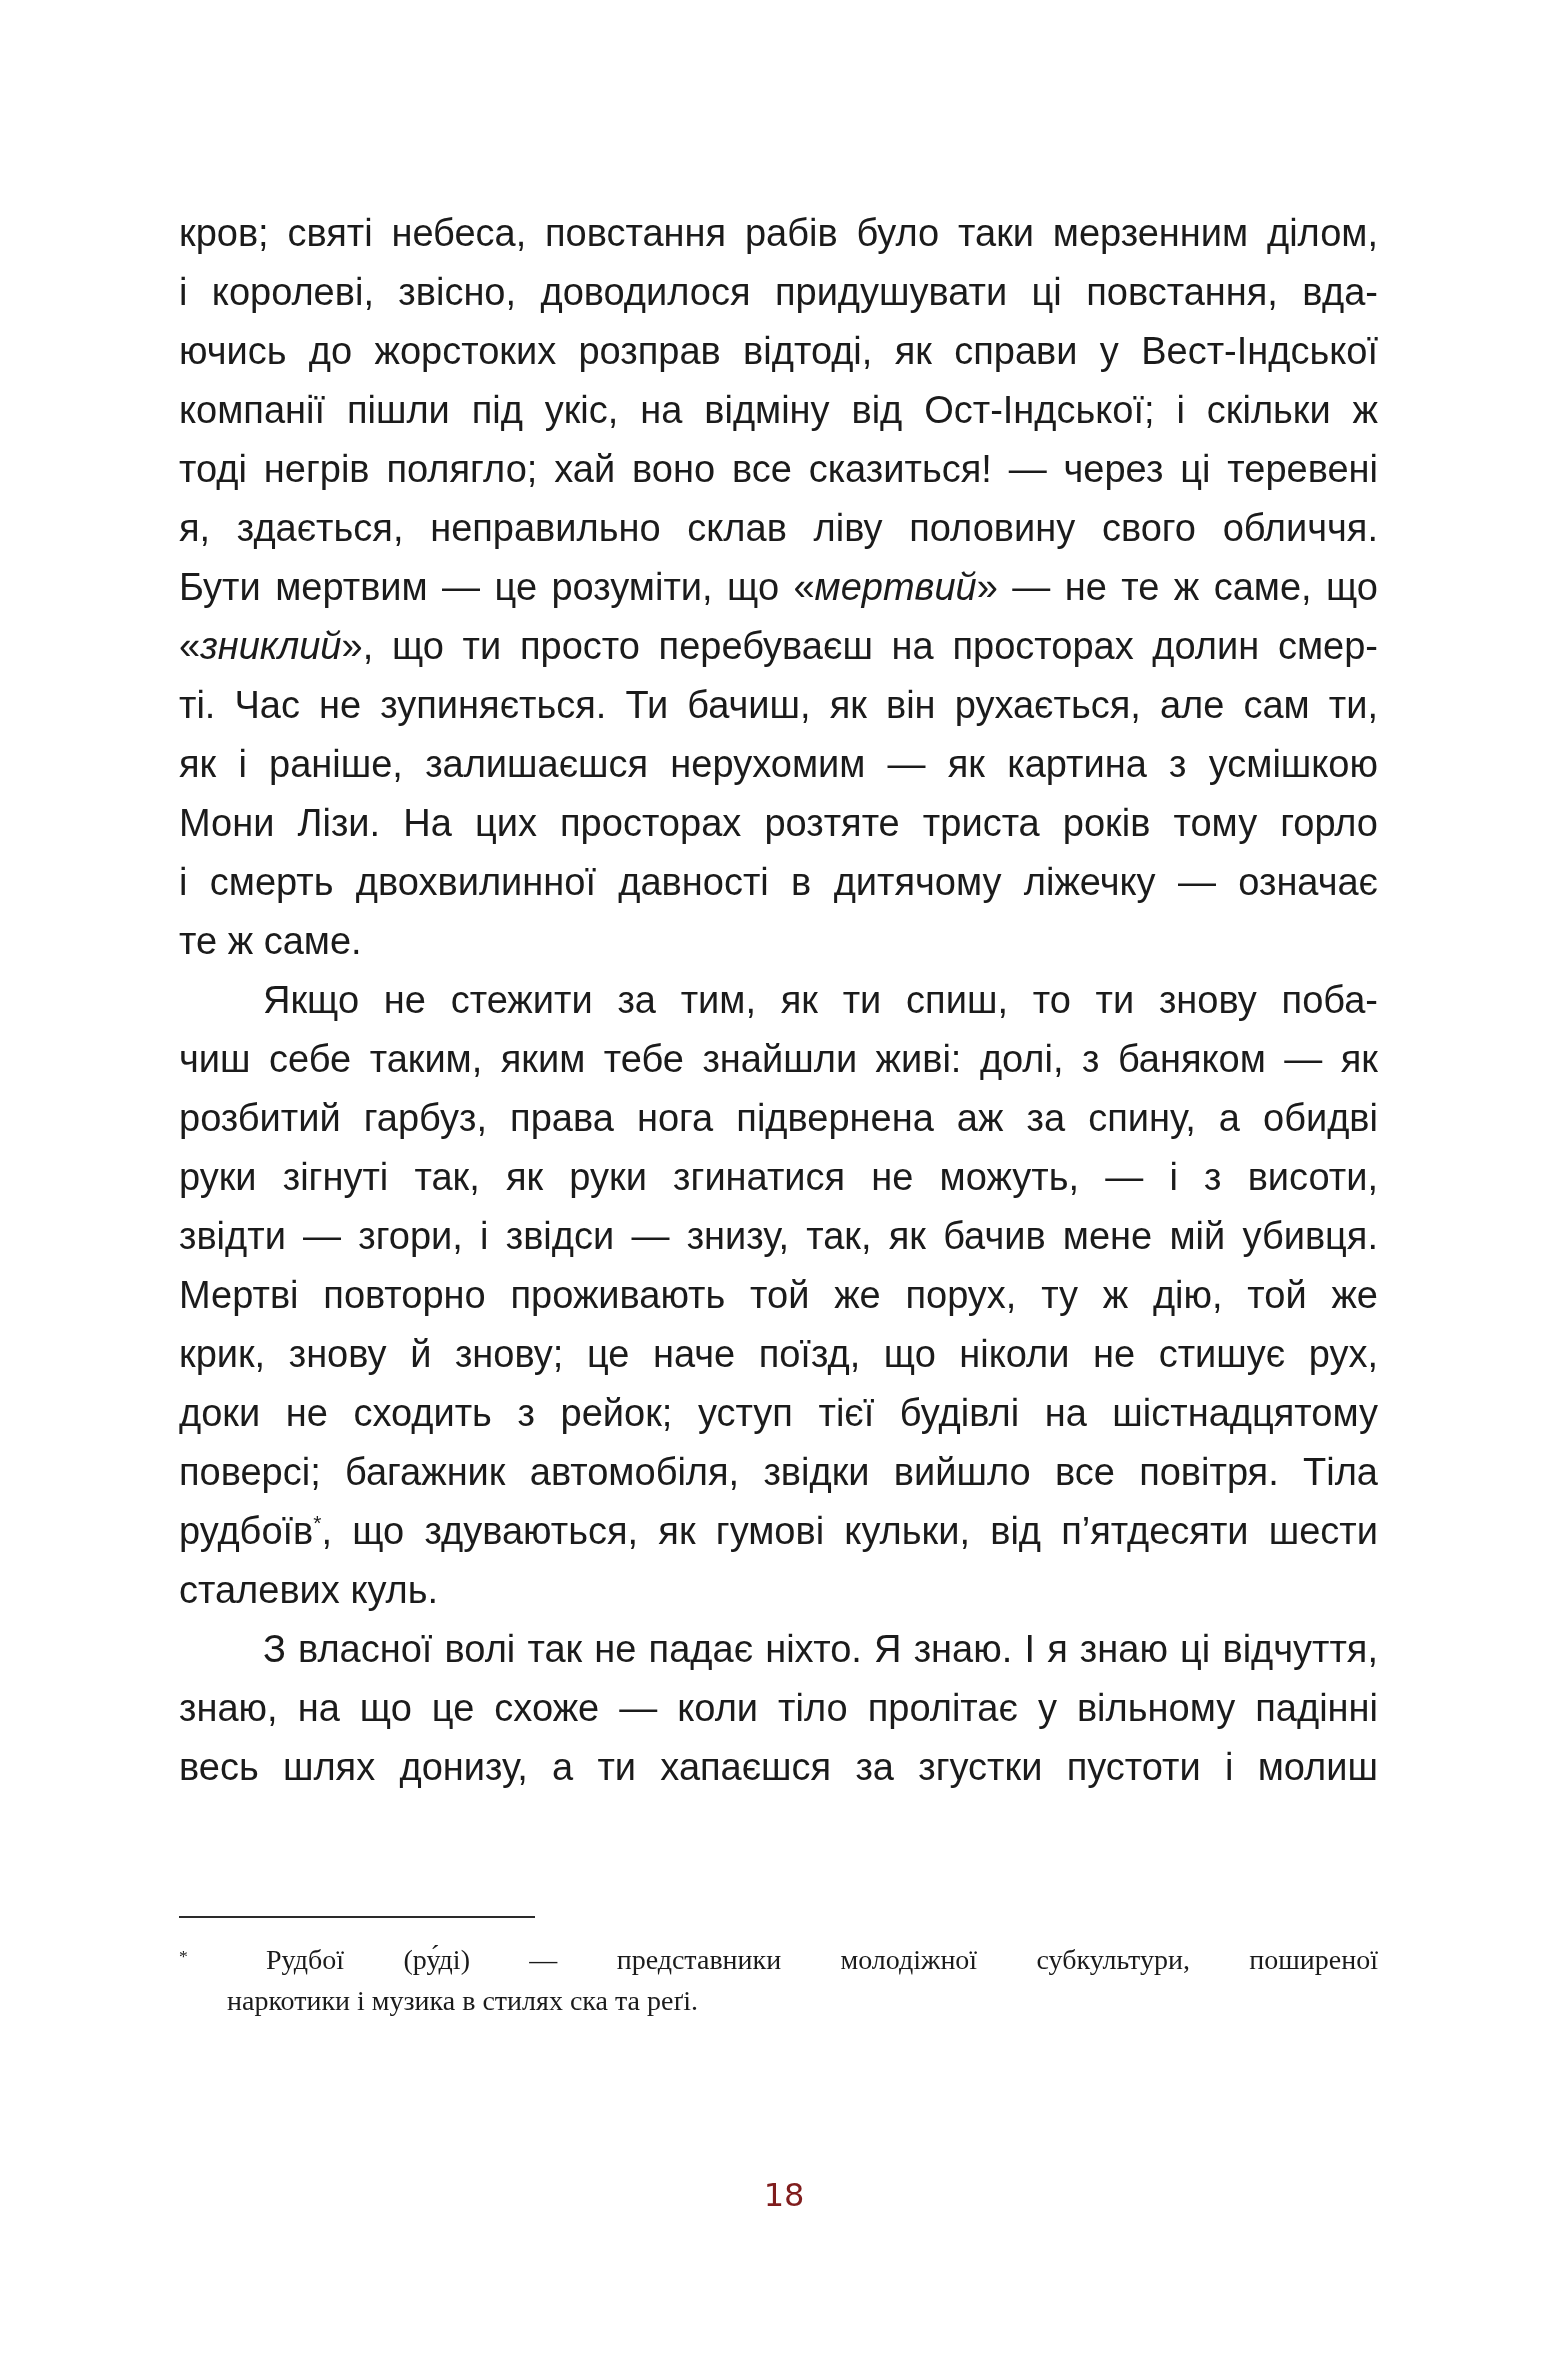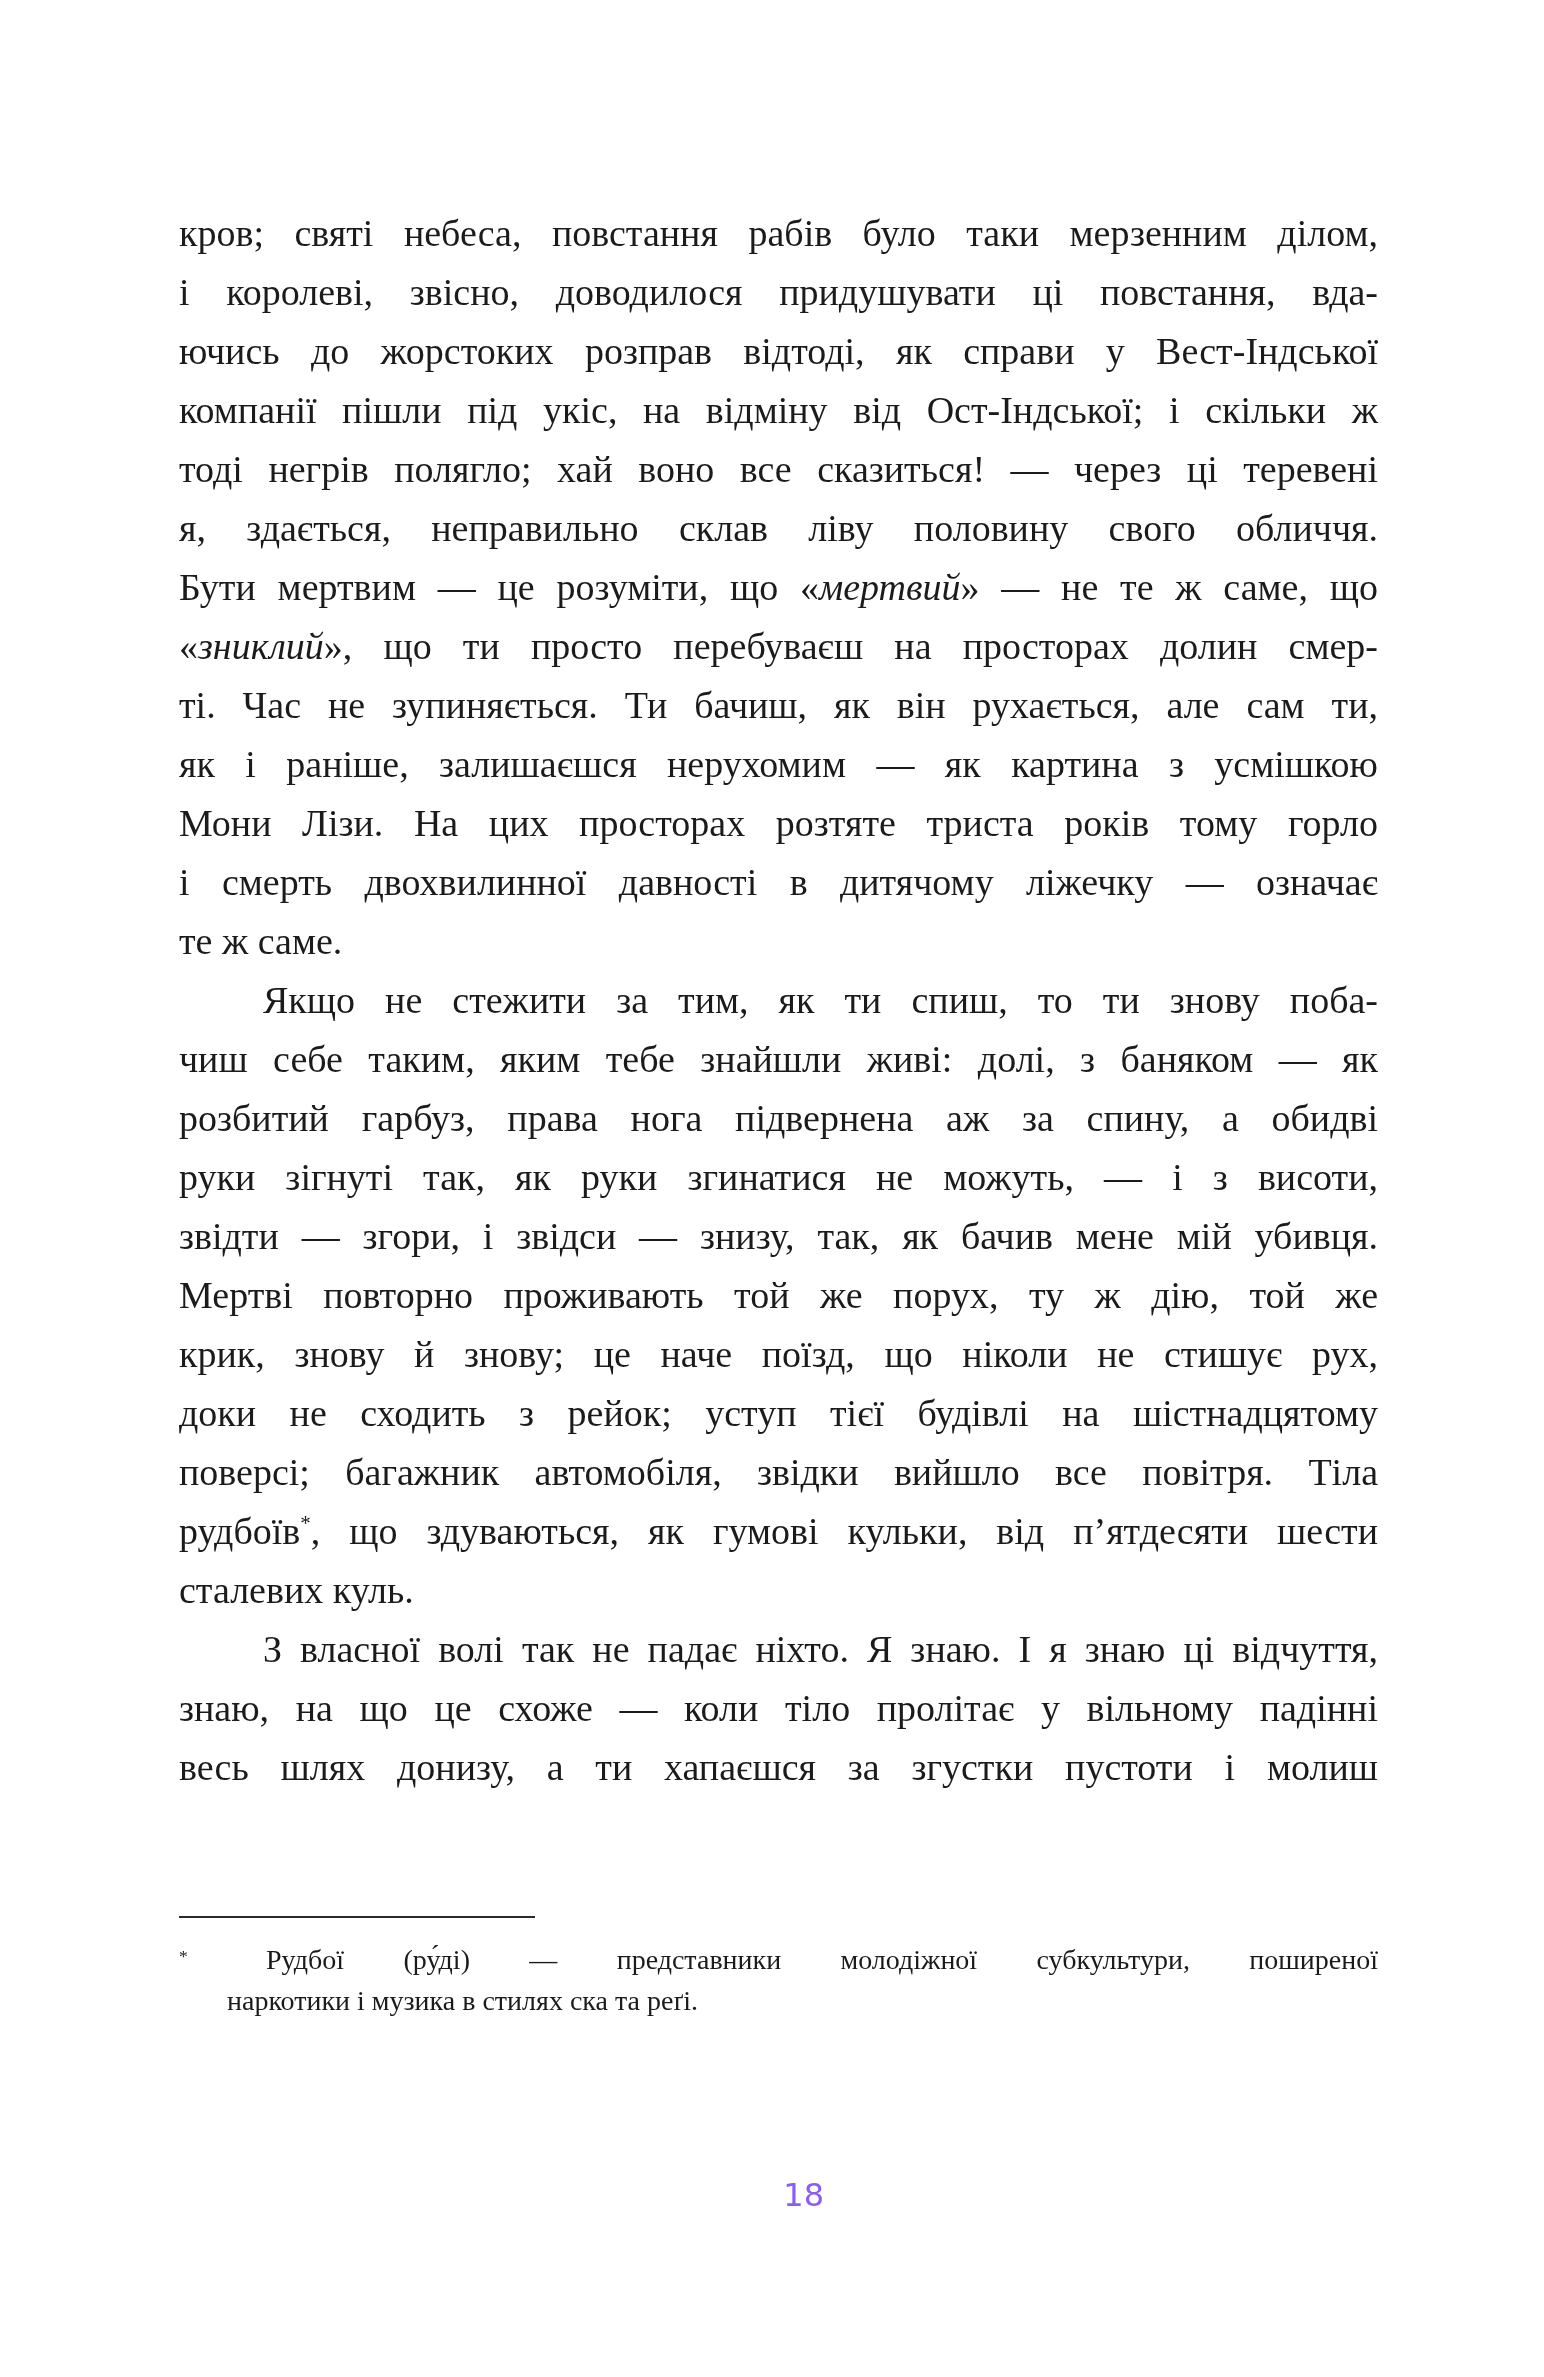--- a/index.html
+++ b/index.html
@@ -19,21 +19,21 @@
     left: 0; top: 0;
     width: 1545px;
     height: 2377px;
     background: #ffffff;
   }
   .body-text {
     position: absolute;
     left: 179px;
     top: 204px;
     width: 1199px;
-    font-family: Liberation Serif, serif;
+    font-family: Liberation Sans, sans-serif;
     font-size: 38px;
     line-height: 59px;
     letter-spacing: 0px;
   }
   .line {
     display: block;
     white-space: nowrap;
     text-align: justify;
     text-align-last: justify;
     height: 59px;
@@ -84,25 +84,25 @@
     position: absolute;
     left: 0;
     top: -3.2px;
     font-size: 17.7px;
   }
   .page-number {
     position: absolute;
     left: 744px;
     top: 2175px;
     width: 80px;
-    text-align: right;
+    text-align: center;
     font-family: "DejaVu Sans", "Liberation Sans", sans-serif;
     font-size: 32px;
     line-height: 40px;
-    color: #8b5cf6;
+    color: #7f1d1d;
   }
 </style>
 </head>
 <body>
 
 <div class="page">
 
   <div class="body-text">
     <span class="line">кров; святі небеса, повстання рабів було таки мерзенним ділом,</span>
     <span class="line">і королеві, звісно, доводилося придушувати ці повстання, вда-</span>

